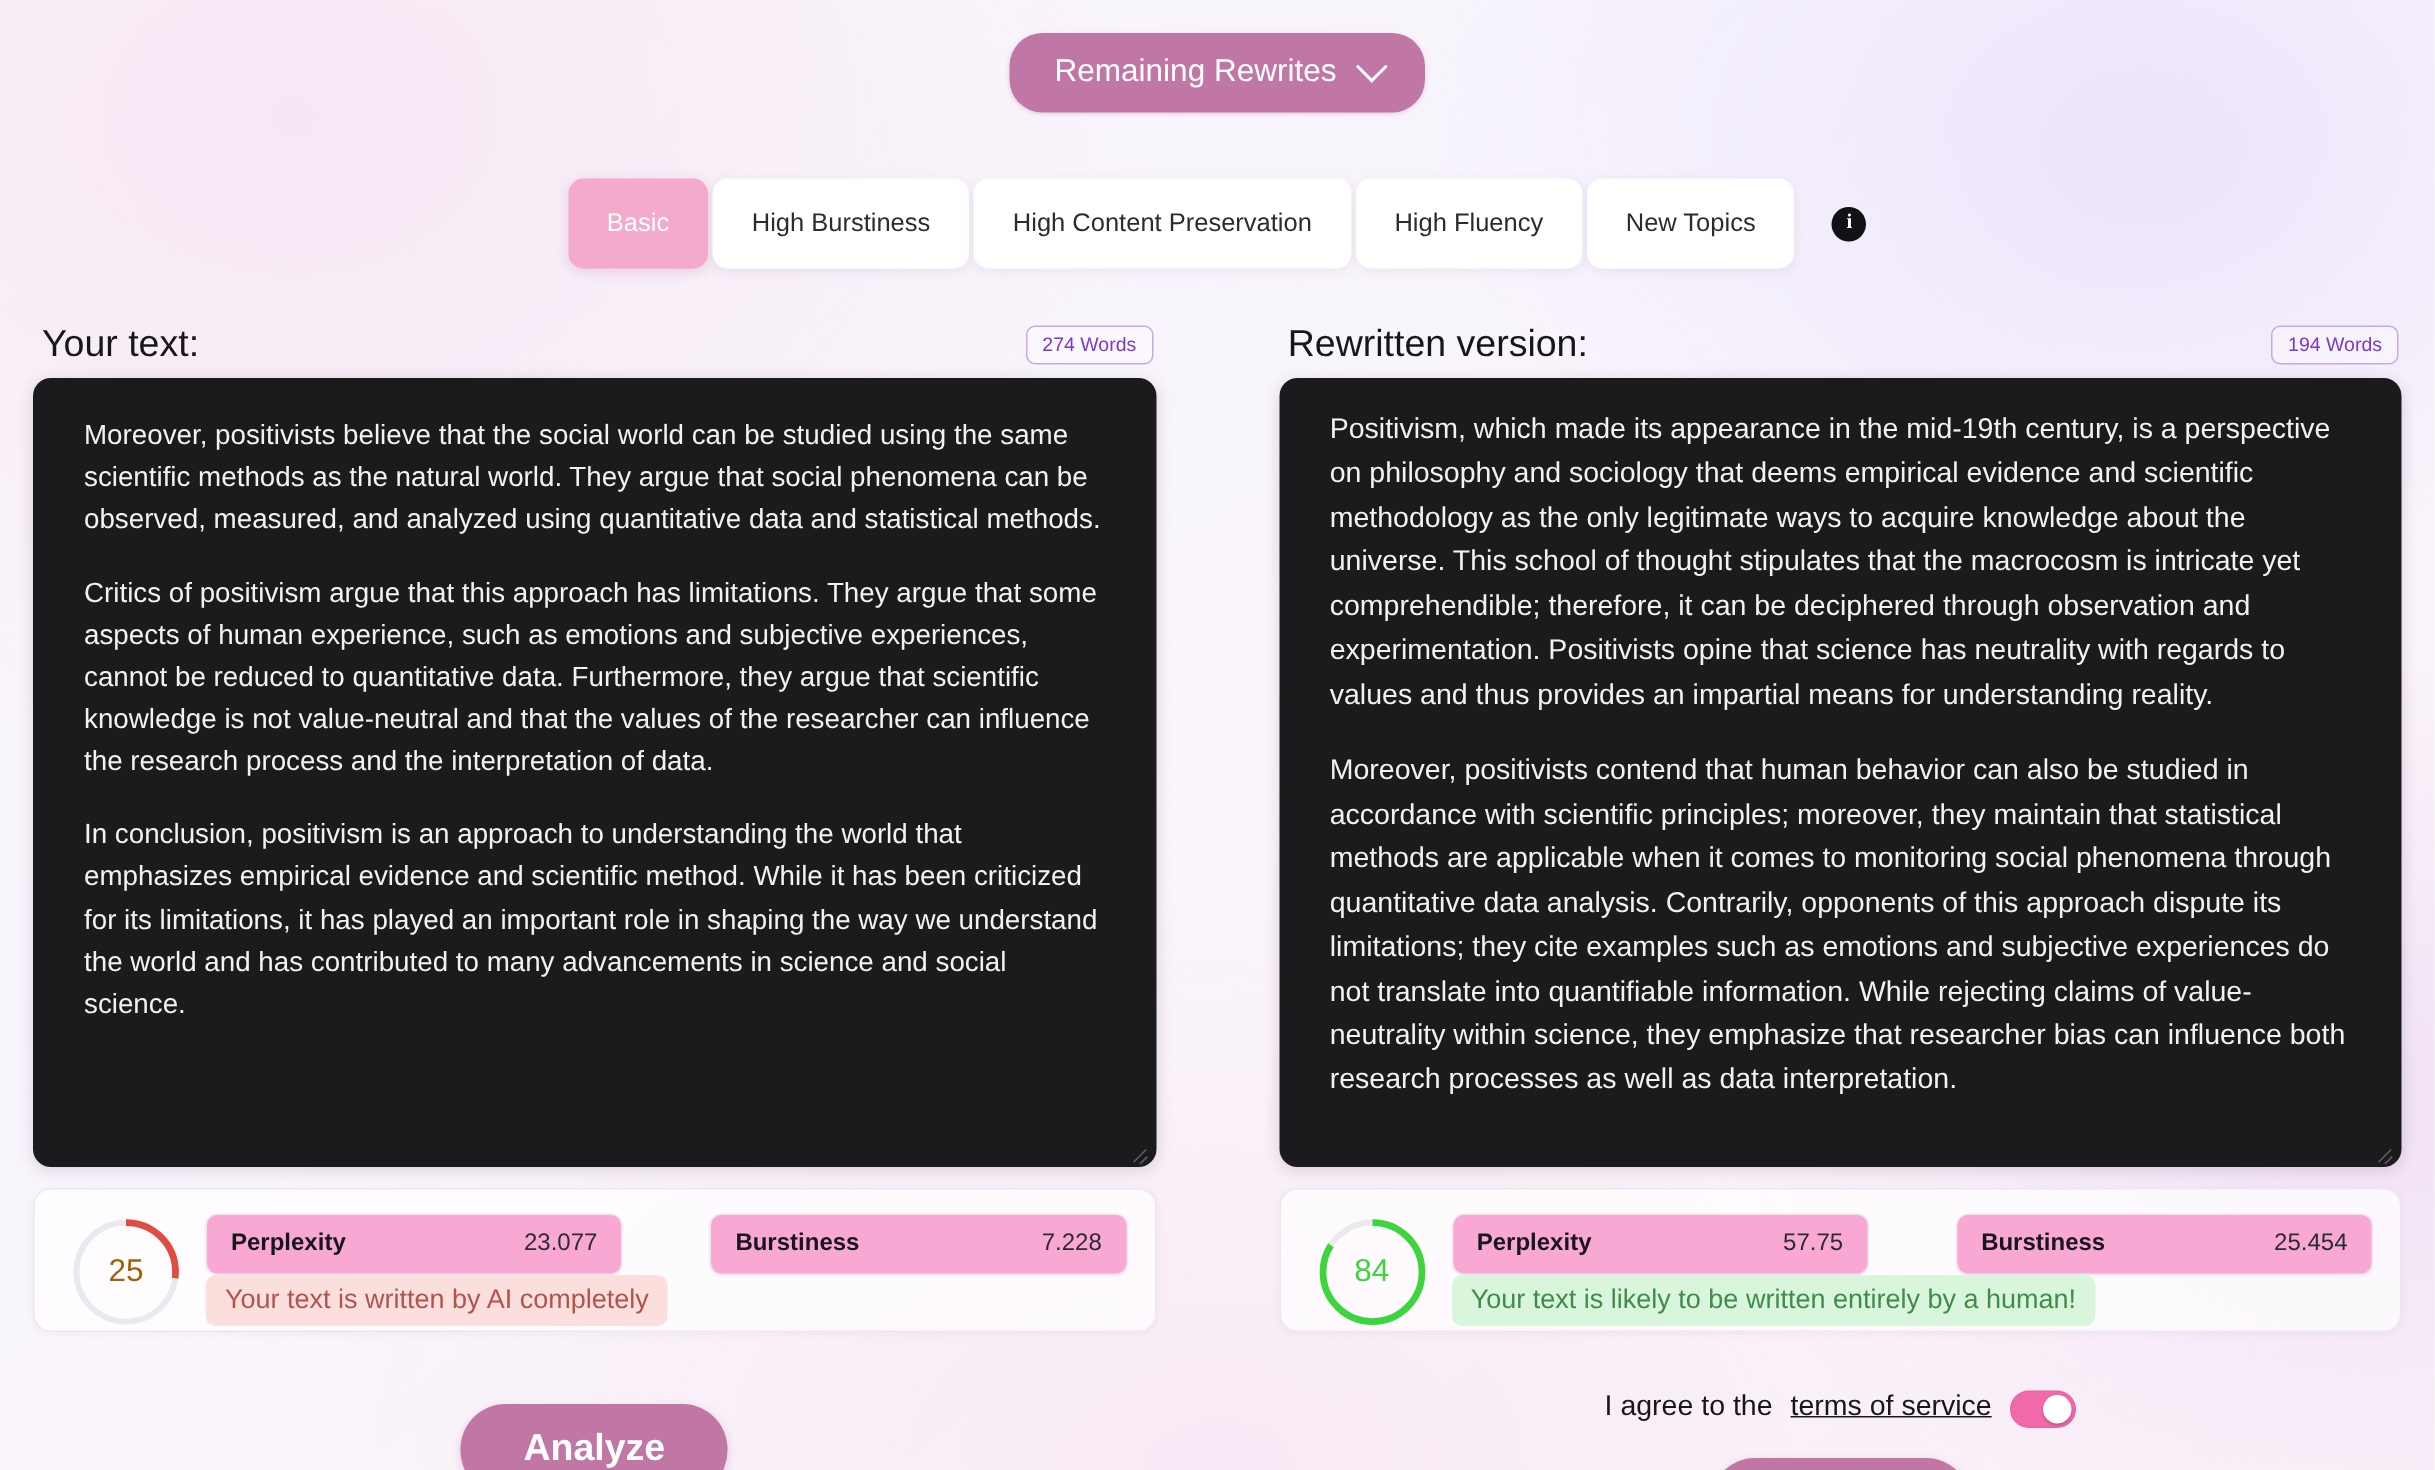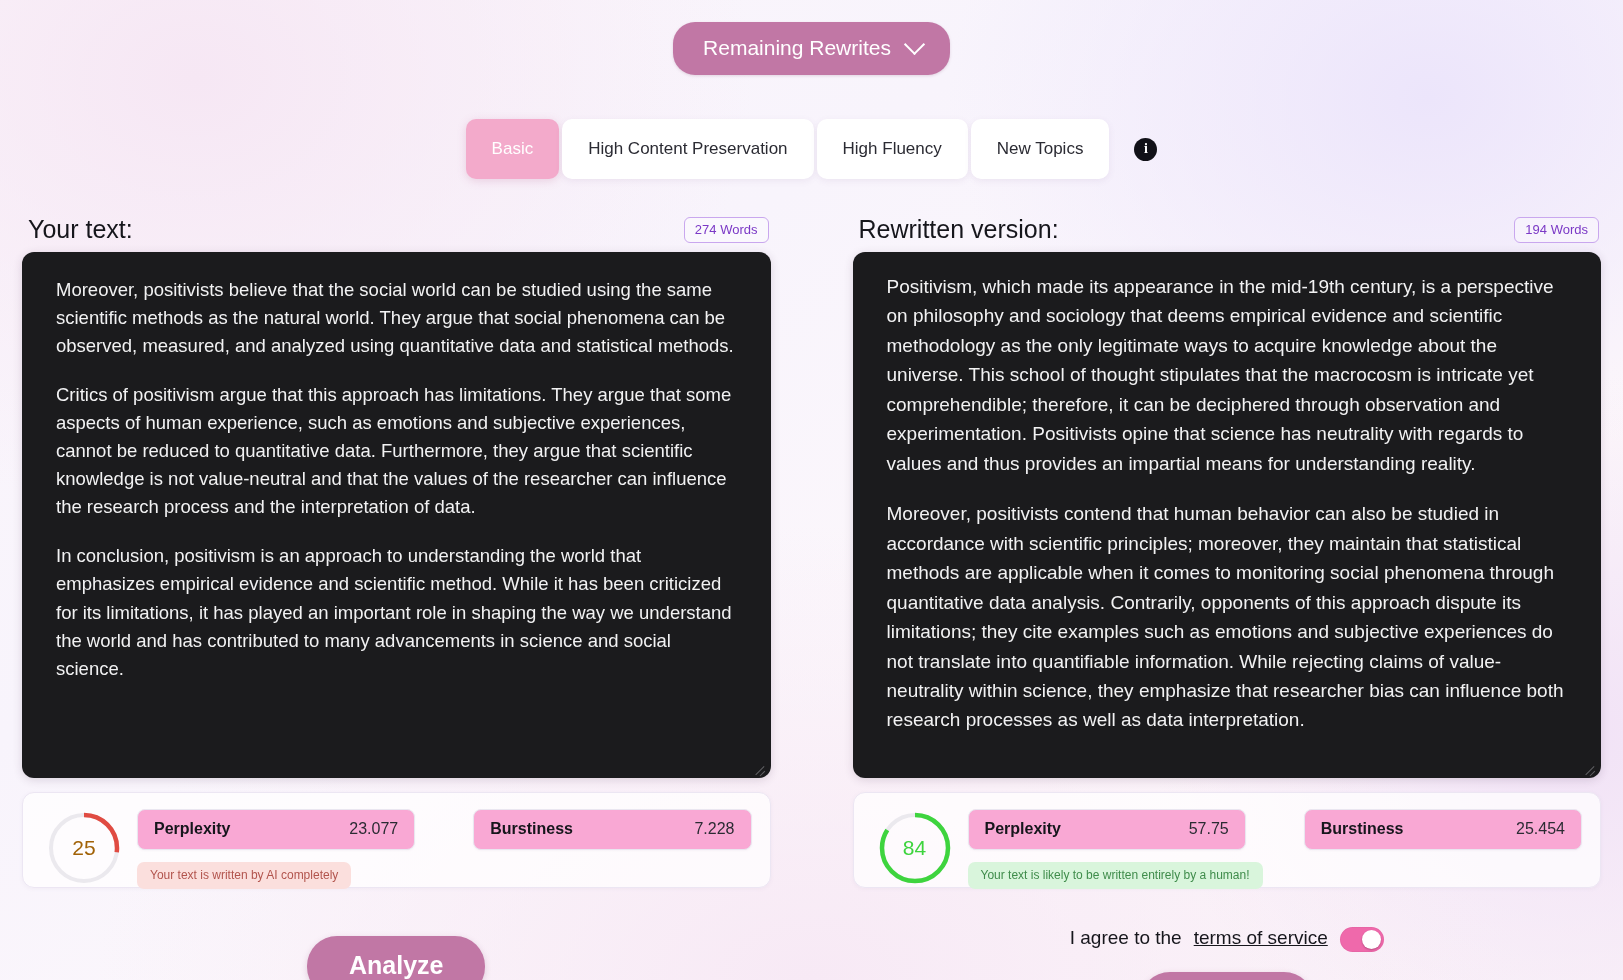--- a/index.html
+++ b/index.html
@@ -191,24 +191,23 @@
     justify-content: space-between;
     align-items: center;
     font-size: 16px;
     box-shadow: 0 1px 2px rgba(120,100,140,0.05);
   }
   .metric-label { font-weight: bold; color: #16161c; }
   .metric-value { color: #2b2b33; }
 
   .verdict {
     display: inline-block;
-    margin-top: 12px;
     border-radius: 7px;
     padding: 6px 13px 7px;
-    font-size: 12px;
+    font-size: 18px;
   }
   .verdict.ai    { background: #fbdfdd; color: #b2544d; }
   .verdict.human { background: #d9f5dc; color: #3f8c4b; }
 
   
   .footer {
     display: flex;
     padding: 0 22px;
     gap: 82px;
     margin-top: 14px;
@@ -263,20 +262,21 @@
 
 <div class="top-bar">
   <button class="remaining-dd">
     <span>Remaining Rewrites</span>
     <span class="chev"></span>
   </button>
 </div>
 
 <div class="tabs-row">
   <button class="tab active">Basic</button>
+  <button class="tab">High Burstiness</button>
   <button class="tab">High Content Preservation</button>
   <button class="tab">High Fluency</button>
   <button class="tab">New Topics</button>
   <span class="info-icon">i</span>
 </div>
 
 <div class="panels">
 
   <div class="panel">
     <div class="panel-head">

